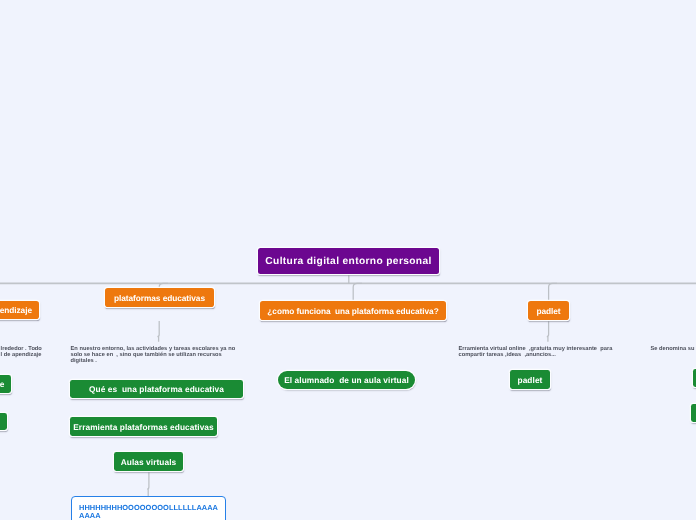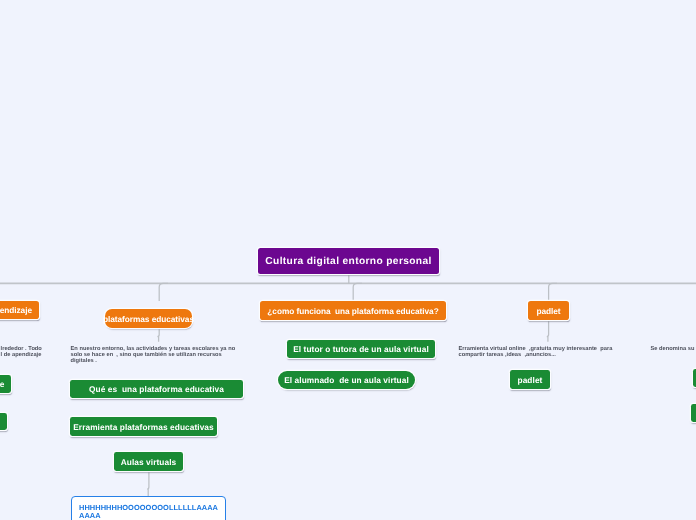--- a/index.html
+++ b/index.html
@@ -93,34 +93,33 @@
     <path class="thin" d="M557,283.4 H552.6 Q548.6,283.4 548.6,287 V301"></path>
     <path class="thin" d="M159.2,321 V334.5 Q159.2,336.6 157.4,336.6 L158.6,336.6 V341.8"></path>
     <path class="thin" d="M548.6,321 V334.5 Q548.6,336.6 546.8,336.6 L547.9,336.6 V341.8"></path>
     <path class="thin" d="M148.9,472 V487 Q148.9,489 147.2,489 L148.2,489 V496.5"></path>
   </svg>
 
   <div class="node root" style="left:258px;top:248px;width:181px;height:26px;">Cultura digital entorno personal</div>
 
   <div class="node orange" style="left:-6.9px;top:300.7px;width:45.5px;height:18.8px;">endizaje</div>
 
-  <div class="node orange" style="left:105px;top:309px;width:87px;height:19px;border-radius:7px;">plataformas educativas</div>
+  <div class="node orange" style="left:105px;top:288px;width:109px;height:19px;">plataformas educativas</div>
 
   <div class="node orange" style="left:260px;top:301px;width:186px;height:19px;">¿como funciona  una plataforma educativa?</div>
 
   <div class="node orange" style="left:528px;top:301px;width:41px;height:19px;">padlet</div>
 
   <div class="node green" style="left:-6.7px;top:374.6px;width:17.5px;height:18.4px;">e</div>
   <div class="node green" style="left:-10px;top:412.6px;width:17px;height:17.8px;"></div>
 
   <div class="node green" style="left:70px;top:380px;width:173px;height:18px;">Qué es  una plataforma educativa</div>
   <div class="node green" style="left:70px;top:417px;width:147px;height:19px;">Erramienta plataformas educativas</div>
   <div class="node green" style="left:114px;top:452px;width:69px;height:19px;">Aulas virtuals</div>
 
-  <div class="node green" style="left:287px;top:340px;width:148px;height:18px;">El tutor o tutora de un aula virtual</div>
   <div class="node green" style="left:278px;top:371px;width:137px;height:18px;border-radius:9px;">El alumnado  de un aula virtual</div>
 
   <div class="node green" style="left:510px;top:370px;width:40px;height:19px;">padlet</div>
 
   <div class="node green" style="left:693.3px;top:368.5px;width:60px;height:18.2px;"></div>
   <div class="node green" style="left:690.5px;top:403.5px;width:60px;height:18.8px;"></div>
 
   <div class="node bluebox" style="left:71px;top:496px;width:155px;height:42px;">HHHHHHHHOOOOOOOOLLLLLLAAAAAAAA</div>
 
   <div class="note" style="left:0.6px;top:346px;width:120px;">lrededor . Todo

